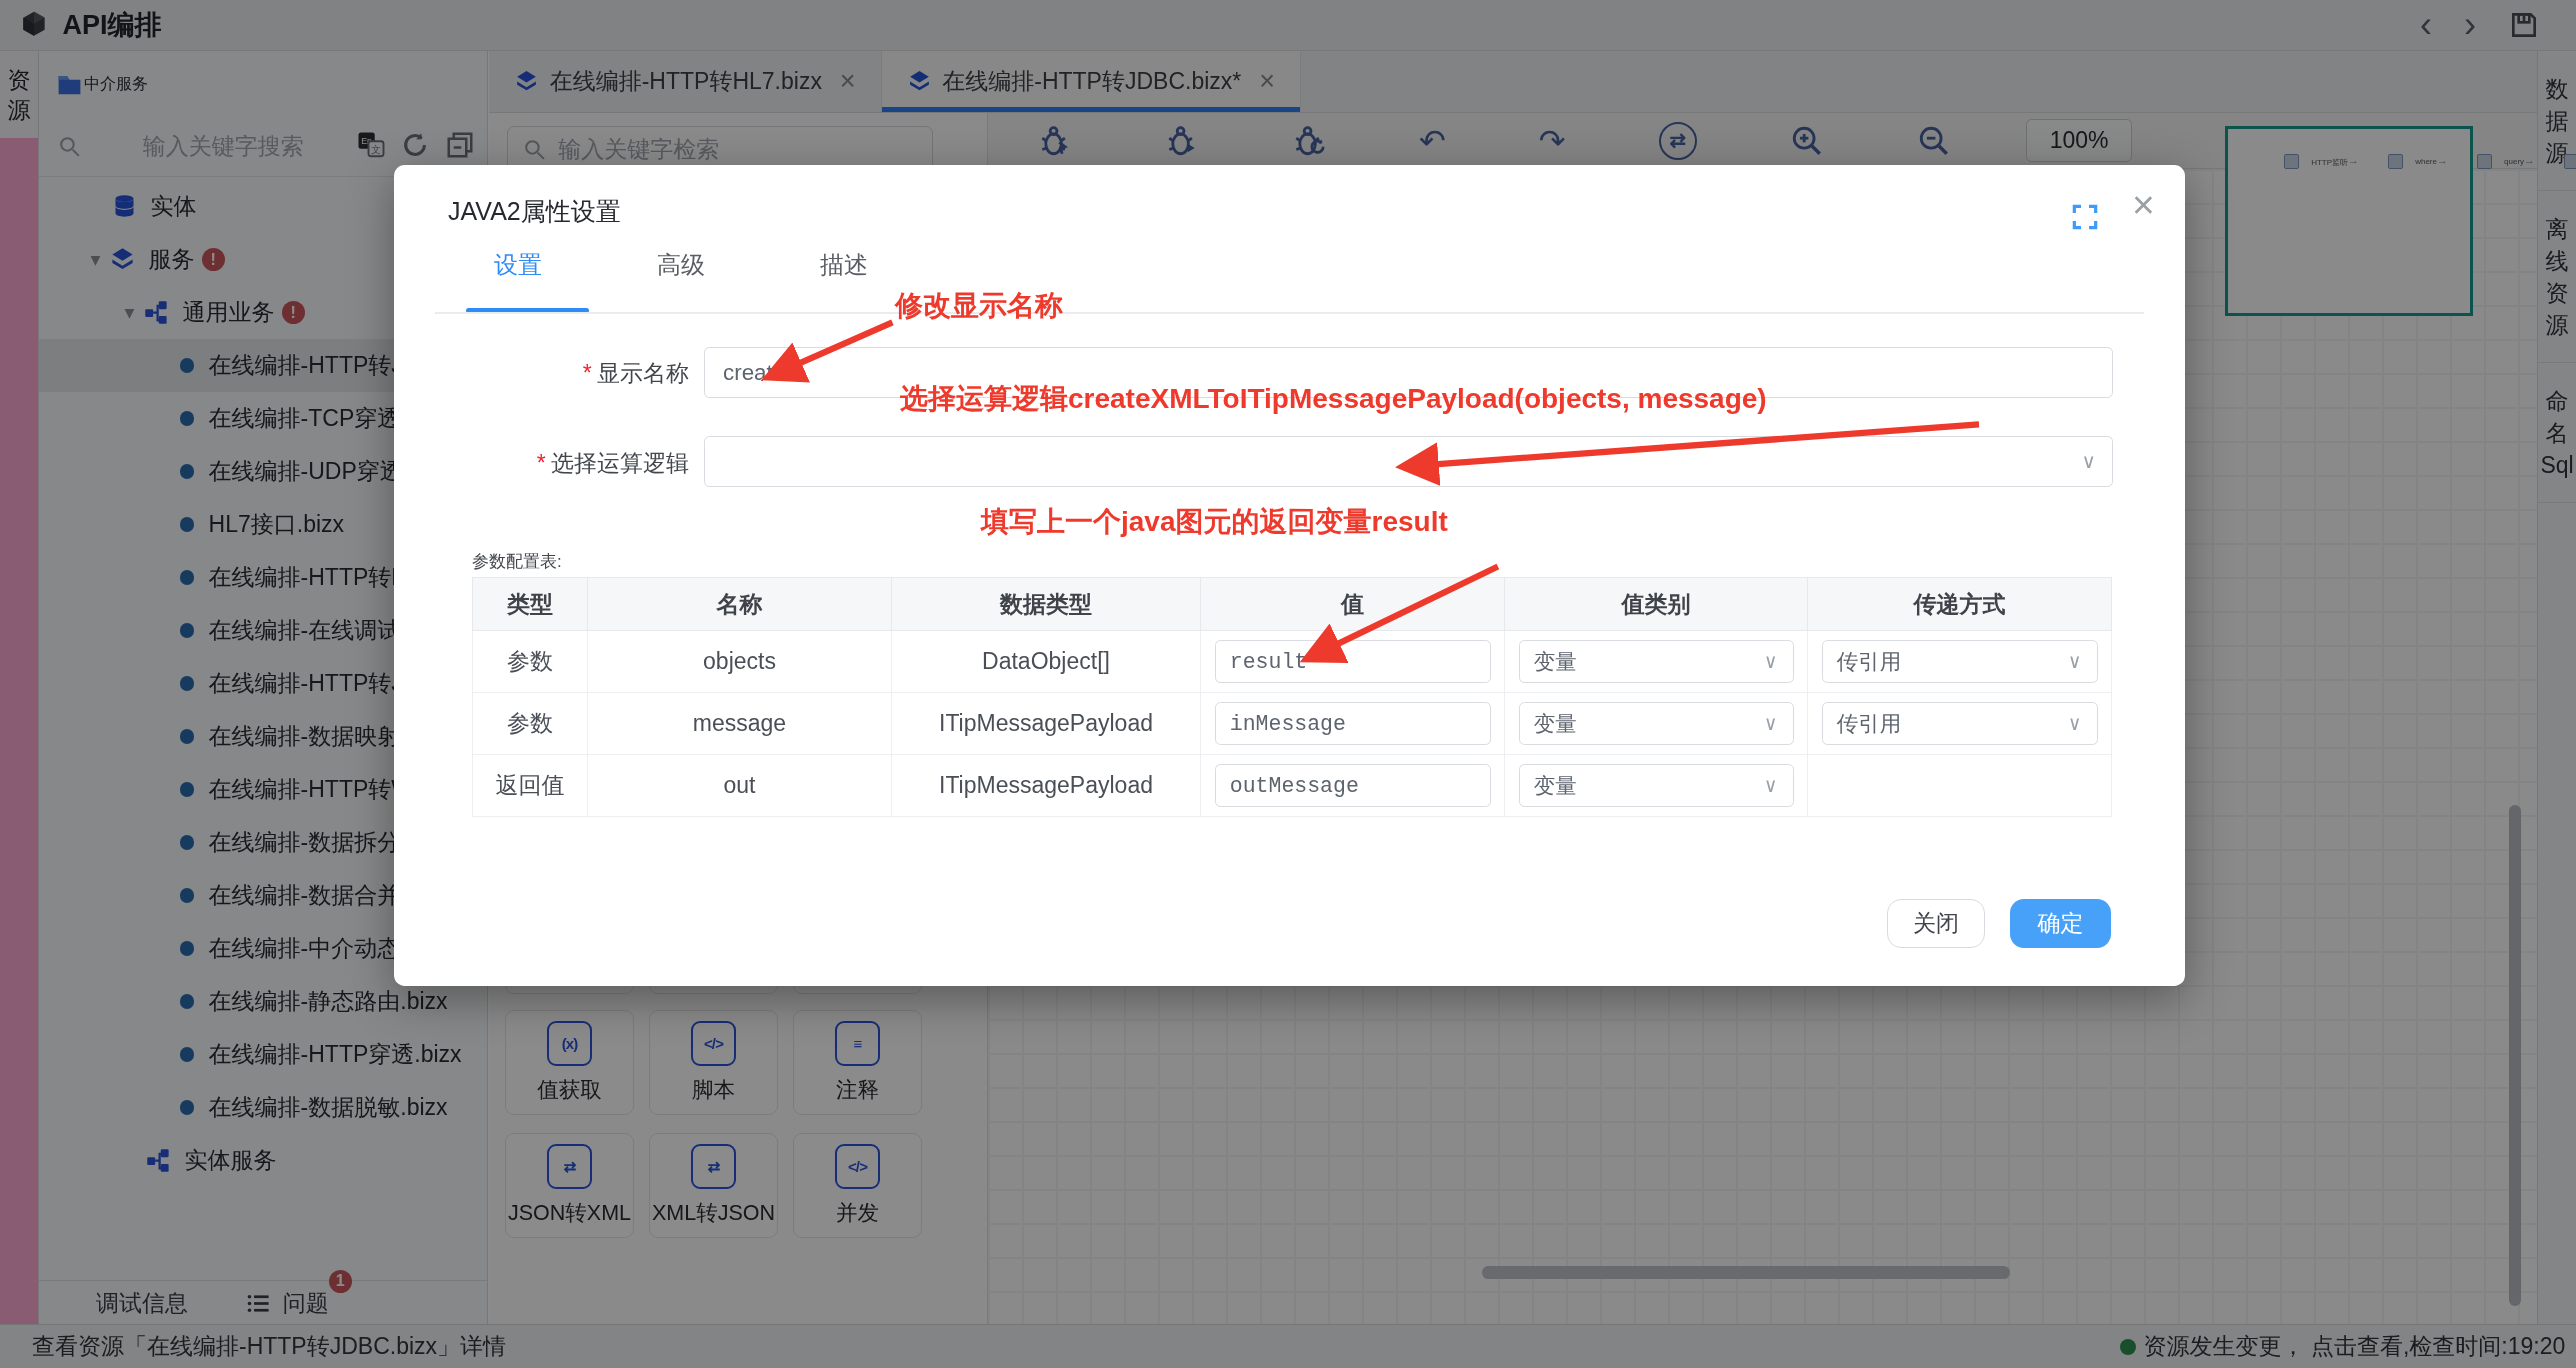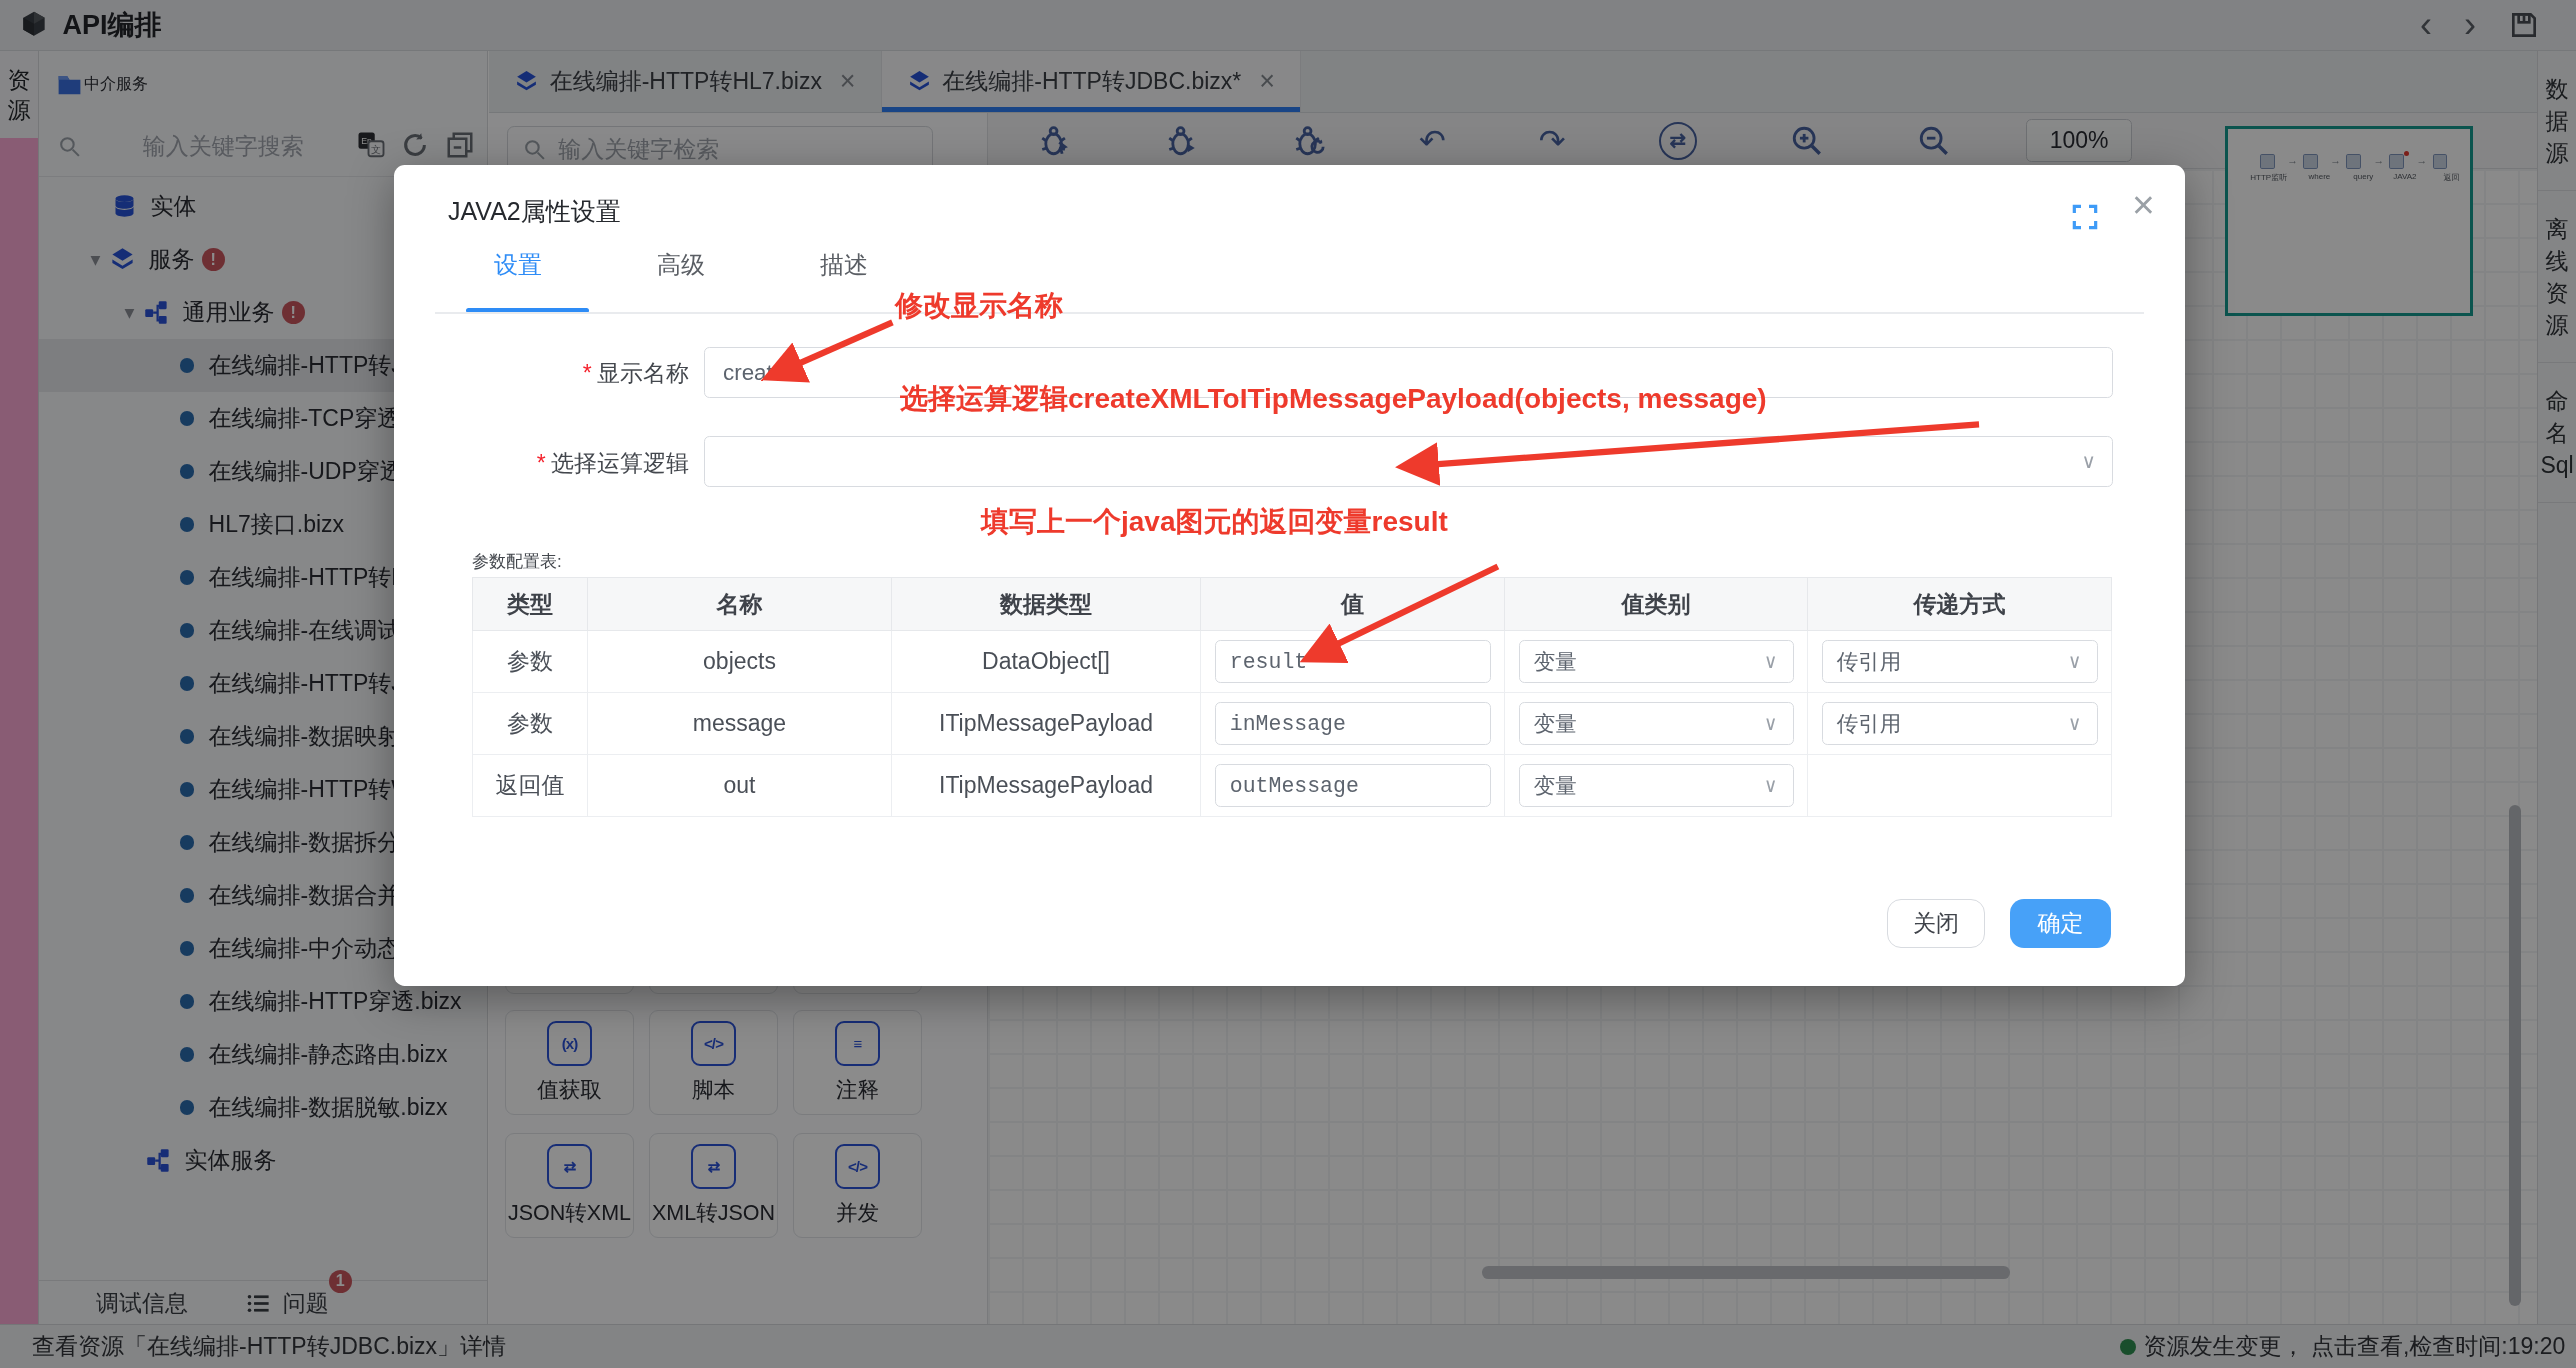--- a/index.html
+++ b/index.html
@@ -57,21 +57,21 @@
   .canvas-zone{position:absolute;left:988px;top:113px;right:38px;bottom:43px;}
   .toolbar{position:absolute;left:0;right:0;top:0;height:55px;background:#f2f3f5;border-bottom:0.9px solid #d9dbde;display:flex;align-items:center;gap:93px;padding-left:50px;color:#47619e;}
   .tb-glyph{font-size:32px;line-height:32px;color:#47619e;}
   .sync-circ{width:34px;height:34px;border:2.7px solid #47619e;border-radius:50%;display:flex;align-items:center;justify-content:center;font-size:19.7px;font-weight:bold;}
   .zoom-btn{border:0.9px solid #c9ccd1;background:#f8f9fa;border-radius:5.4px;font-size:23px;color:#2a2d33;padding:7.2px 23px;margin-left:-18px;}
   .canvas{position:absolute;left:0;right:0;top:56px;bottom:0;background:#fbfbfc;
     background-image:linear-gradient(#eff1f3 1.8px,transparent 1.8px),linear-gradient(90deg,#eff1f3 1.8px,transparent 1.8px);background-size:34px 34px;}
   .hscroll{position:absolute;left:494px;top:1097px;width:528px;height:12.5px;border-radius:6.3px;background:#bfc2c7;}
   .minimap{position:absolute;left:1237px;top:13.4px;width:242px;height:184px;background:#fbfbfc;border:3.6px solid #159a8f;z-index:2;}
   .mini-flow{position:absolute;left:19.7px;top:25px;display:flex;align-items:flex-start;}
-  .mini-node{display:flex;flex-direction:column;align-items:flex-end;position:relative;margin-right:3.6px;}
+  .mini-node{display:flex;flex-direction:row;align-items:flex-start;position:relative;margin-right:3.6px;margin-left:24px;}
   .mini-node::after{content:"\2192";position:absolute;right:-10.7px;top:0px;font-size:10.7px;color:#7b8288;}
   .mini-node:last-child::after{display:none;}
   .mini-box{width:12.5px;height:12.5px;background:#c9d3e2;border:0.9px solid #7e94bb;border-radius:1.8px;margin:0 12.5px;}
   .mini-node em{font-style:normal;font-size:8px;color:#555a60;margin-top:2.7px;white-space:nowrap;}
   .mini-alert{position:absolute;top:-3.6px;right:7.2px;width:5.4px;height:5.4px;border-radius:50%;background:#e03a2f;display:none;}
   .mini-node .mini-alert.show{display:block;}
   
   .right-rail{position:absolute;right:0;top:51px;width:38px;bottom:43px;background:#f1f2f4;border-left:0.9px solid #d7d9dd;}
   .rr-item{width:38px;padding:21.5px 0;text-align:center;font-size:23px;line-height:32px;color:#2f3338;word-break:break-all;border-bottom:0.9px solid #dbdde0;}
   .vscroll{position:absolute;right:55px;top:805px;width:12.5px;height:501px;border-radius:6.3px;background:#b7bac0;}
@@ -256,26 +256,26 @@
             <span>在线编排-数据合并.bizx</span>
           </div>
 
           <div class="tree-row">
             <span class="dot"></span>
             <span>在线编排-中介动态路由.bizx</span>
           </div>
 
           <div class="tree-row">
             <span class="dot"></span>
+            <span>在线编排-静态路由.bizx</span>
+          </div>
+
+          <div class="tree-row">
+            <span class="dot"></span>
             <span>在线编排-HTTP穿透.bizx</span>
-          </div>
-
-          <div class="tree-row">
-            <span class="dot"></span>
-            <span>在线编排-静态路由.bizx</span>
           </div>
 
           <div class="tree-row">
             <span class="dot"></span>
             <span>在线编排-数据脱敏.bizx</span>
           </div>
         </div>
 
       <div class="tree-row">
         <svg class="t-ico pad4" width="27" height="27" viewBox="0 0 24 24">

